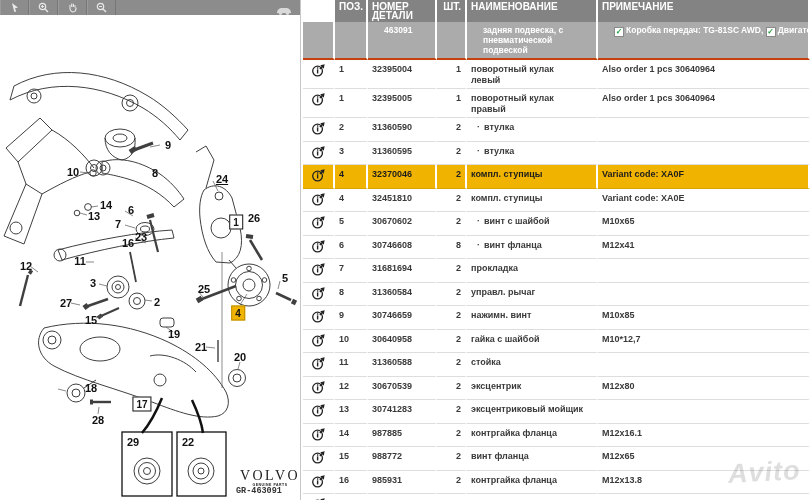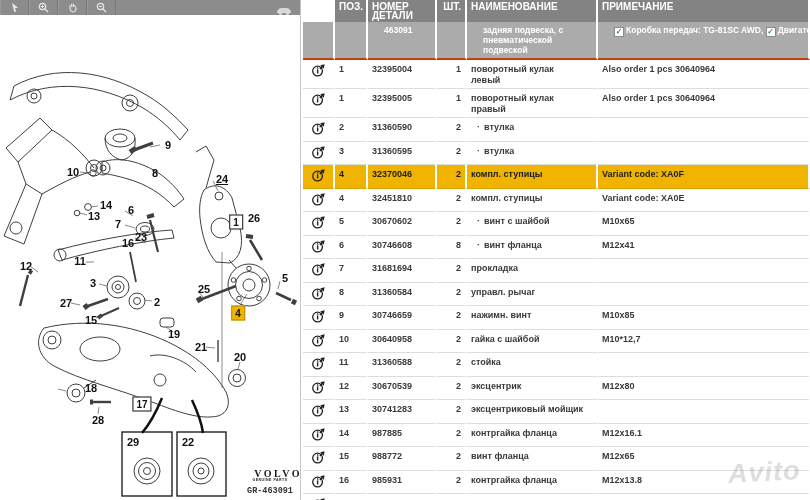--- a/index.html
+++ b/index.html
@@ -15,23 +15,23 @@
   .tb-btn{width:27px;border-right:1px solid #777;border-left:1px solid #9b9b9b;
           display:flex;align-items:center;justify-content:center;cursor:pointer;}
   .tb-car{position:absolute;right:8px;top:2px;}
   .diagram{position:absolute;left:0;top:0;width:300px;height:500px;}
   .callout{position:absolute;transform:translate(-50%,-50%);font-size:11px;font-weight:bold;
            color:#111;white-space:nowrap;z-index:3;}
   .callout.boxed{border:1.3px solid #111;background:#fff;padding:0 3px;font-size:10px;line-height:13px;}
   .callout.highlight{background:var(--hl);border:1px solid #b98c00;padding:0 3px;font-size:10px;line-height:13px;}
   .callout.inset{font-size:11px;}
   .volvo-logo{position:absolute;left:238px;top:468px;width:64px;text-align:center;color:#1a1a1a;}
-  .volvo-word{font-size:10px;font-weight:bold;letter-spacing:2.5px;font-family:"Liberation Serif",serif;text-align:right;}
+  .volvo-word{font-size:14px;font-weight:normal;letter-spacing:2.5px;font-family:"Liberation Serif",serif;}
   .volvo-sub{font-size:3.5px;font-weight:bold;letter-spacing:.5px;margin-top:-1px;}
-  .gr-ref{position:absolute;left:236px;top:486px;width:68px;text-align:center;
+  .gr-ref{position:absolute;left:236px;top:486px;width:68px;
           font-family:"Liberation Mono",monospace;font-size:8.5px;color:#333;font-weight:bold;}
 
   
   .right-pane{position:absolute;left:303px;top:0;width:507px;height:500px;background:#fff;overflow:hidden;}
   table{border-collapse:separate;border-spacing:0;table-layout:fixed;width:507px;}
   th,td{border-right:2px solid #fff;vertical-align:top;text-align:left;}
   th{background:var(--hdr);color:#fff;font-size:10px;line-height:9px;font-weight:bold;
      text-transform:uppercase;padding:2px 4px;height:16px;}
   th.c-icon{background:#fff;}
   tr.sub td{background:var(--sub);color:#fff;font-size:8.5px;line-height:10px;font-weight:bold;

